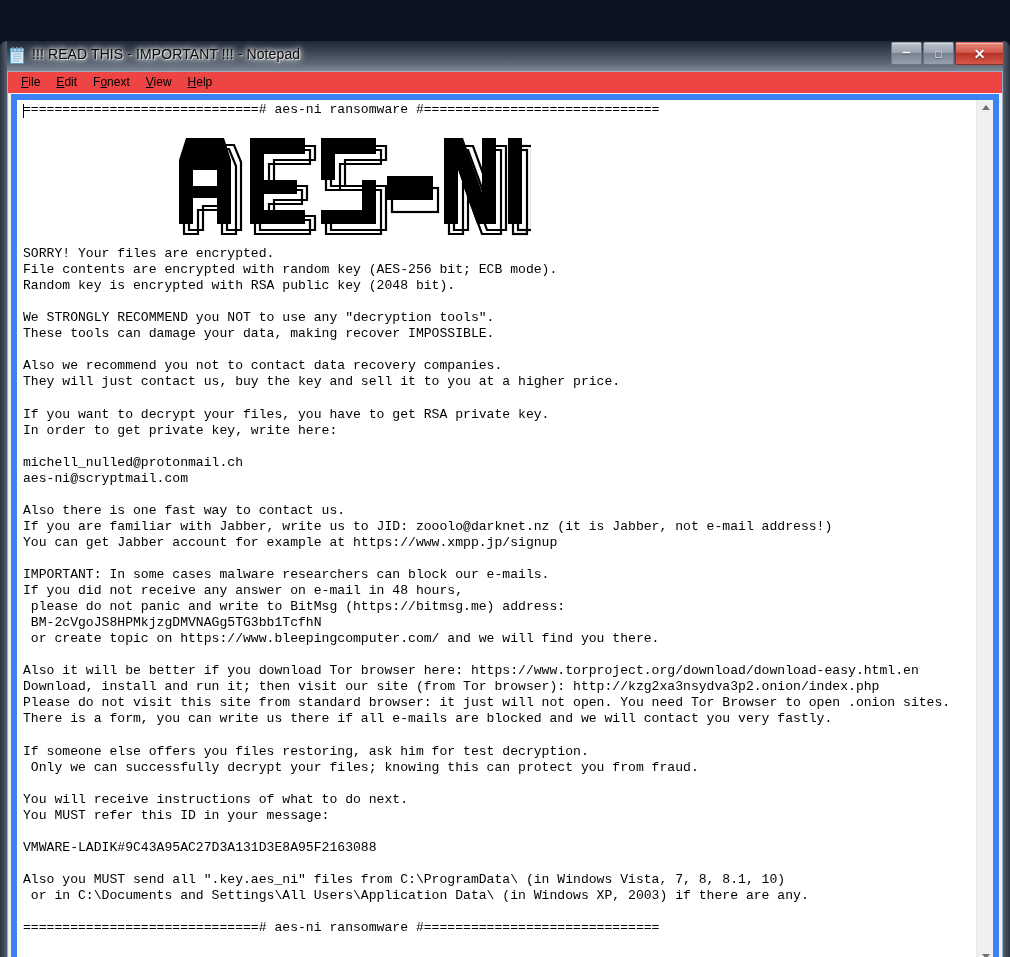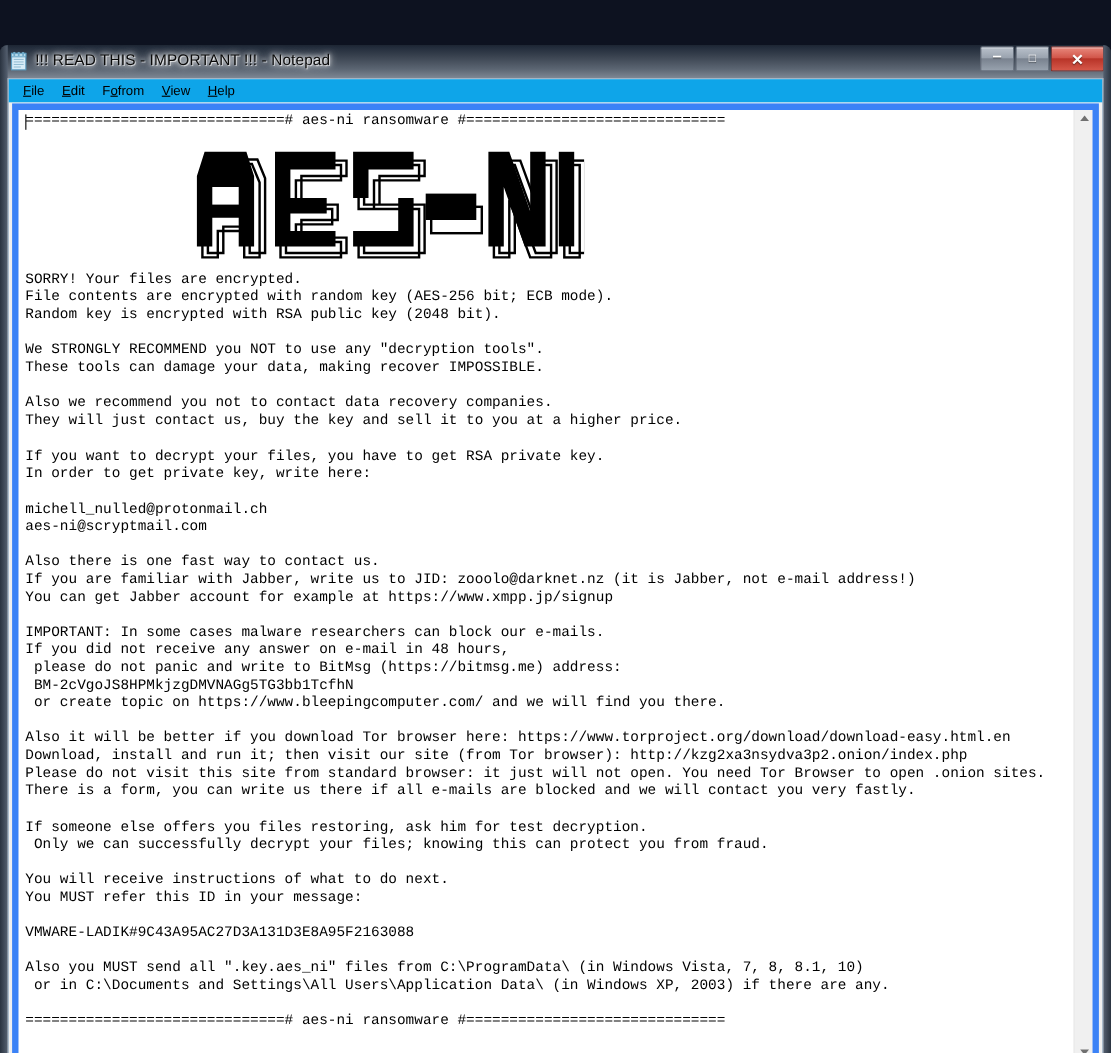--- a/index.html
+++ b/index.html
@@ -124,21 +124,21 @@
     border: 1px solid #9bb0c3;
     box-sizing: border-box;
   }
 
   
   .menubar {
     position: absolute;
     left: 0; top: 0;
     width: 100%;
     height: 21px;
-    background: #0ea5e9;
+    background: #ef4444;
     display: flex;
     align-items: center;
     padding-left: 5px;
     box-sizing: border-box;
   }
   .menuitem {
     font-size: 12px;
     color: #000;
     padding: 2px 8px 3px 8px;
     white-space: nowrap;
@@ -301,21 +301,21 @@
 
   <div class="frame-left"></div>
   <div class="frame-right"></div>
   <div class="frame-bottom"></div>
 
   <div class="client">
 
     <div class="menubar">
       <div class="menuitem"><u>F</u><span>ile</span></div>
       <div class="menuitem"><u>E</u><span>dit</span></div>
-      <div class="menuitem"><span>F</span><u>o</u><span>from</span></div>
+      <div class="menuitem"><span>F</span><u>o</u><span>next</span></div>
       <div class="menuitem"><u>V</u><span>iew</span></div>
       <div class="menuitem"><u>H</u><span>elp</span></div>
     </div>
 
     <div class="editor-wrap">
 
       <div class="editor">
         <div class="caret"></div>
 
         <pre class="note">==============================# aes-ni ransomware #==============================</pre>

